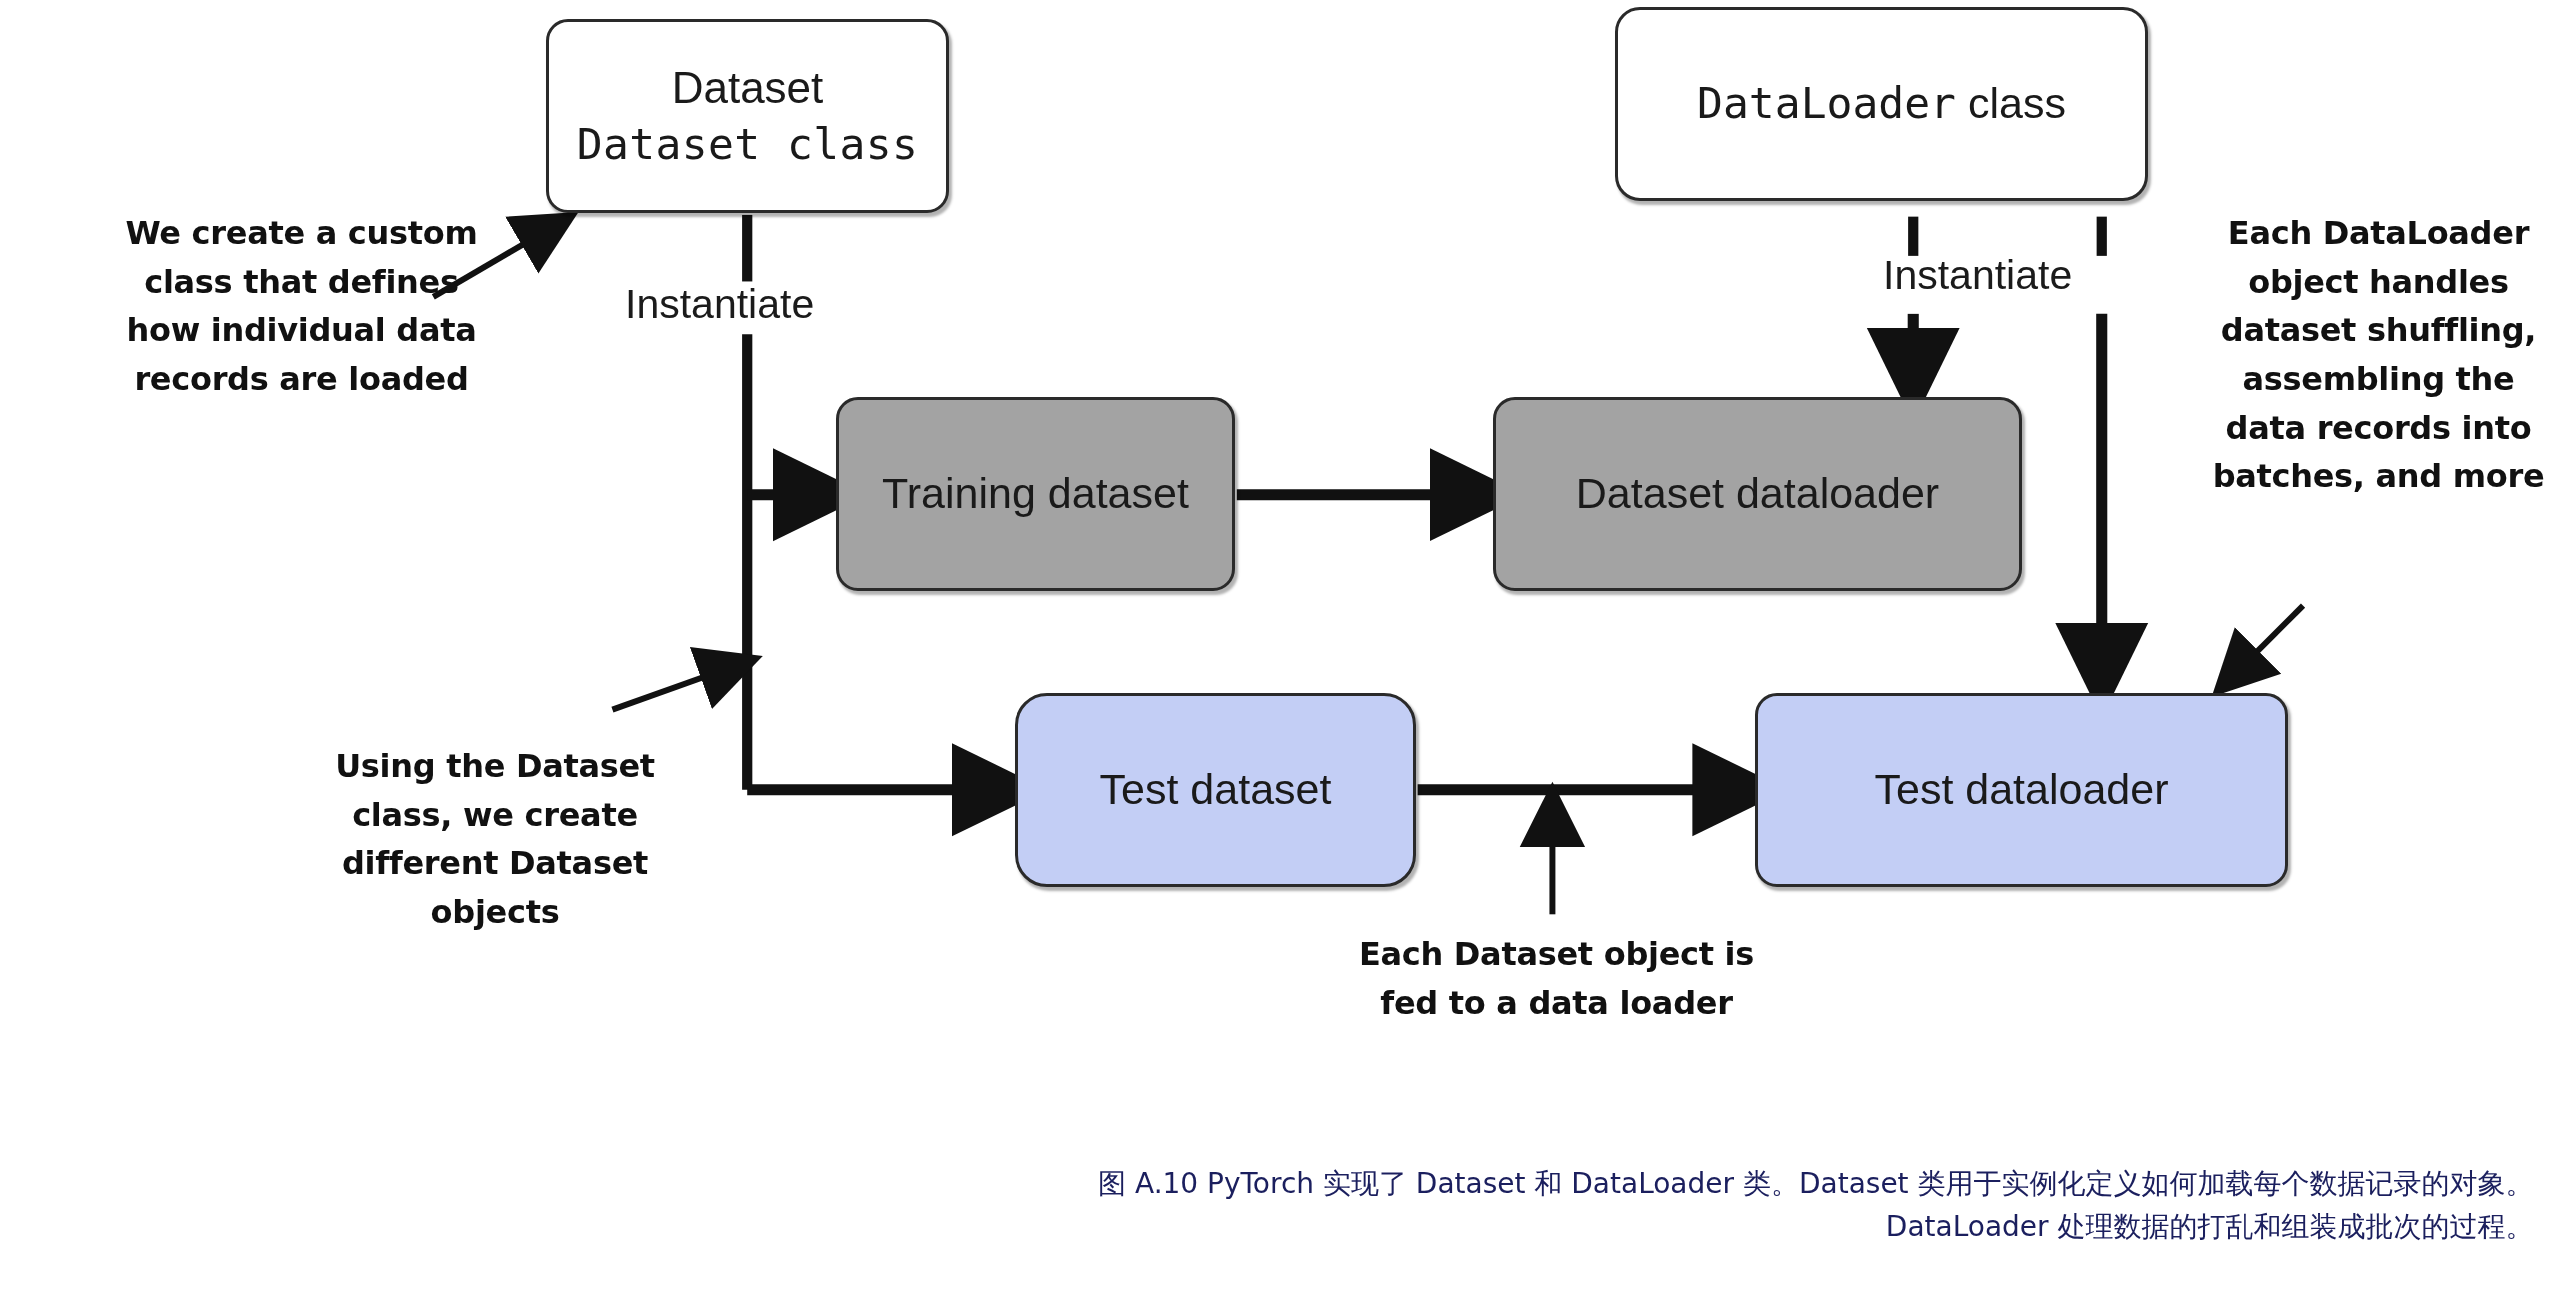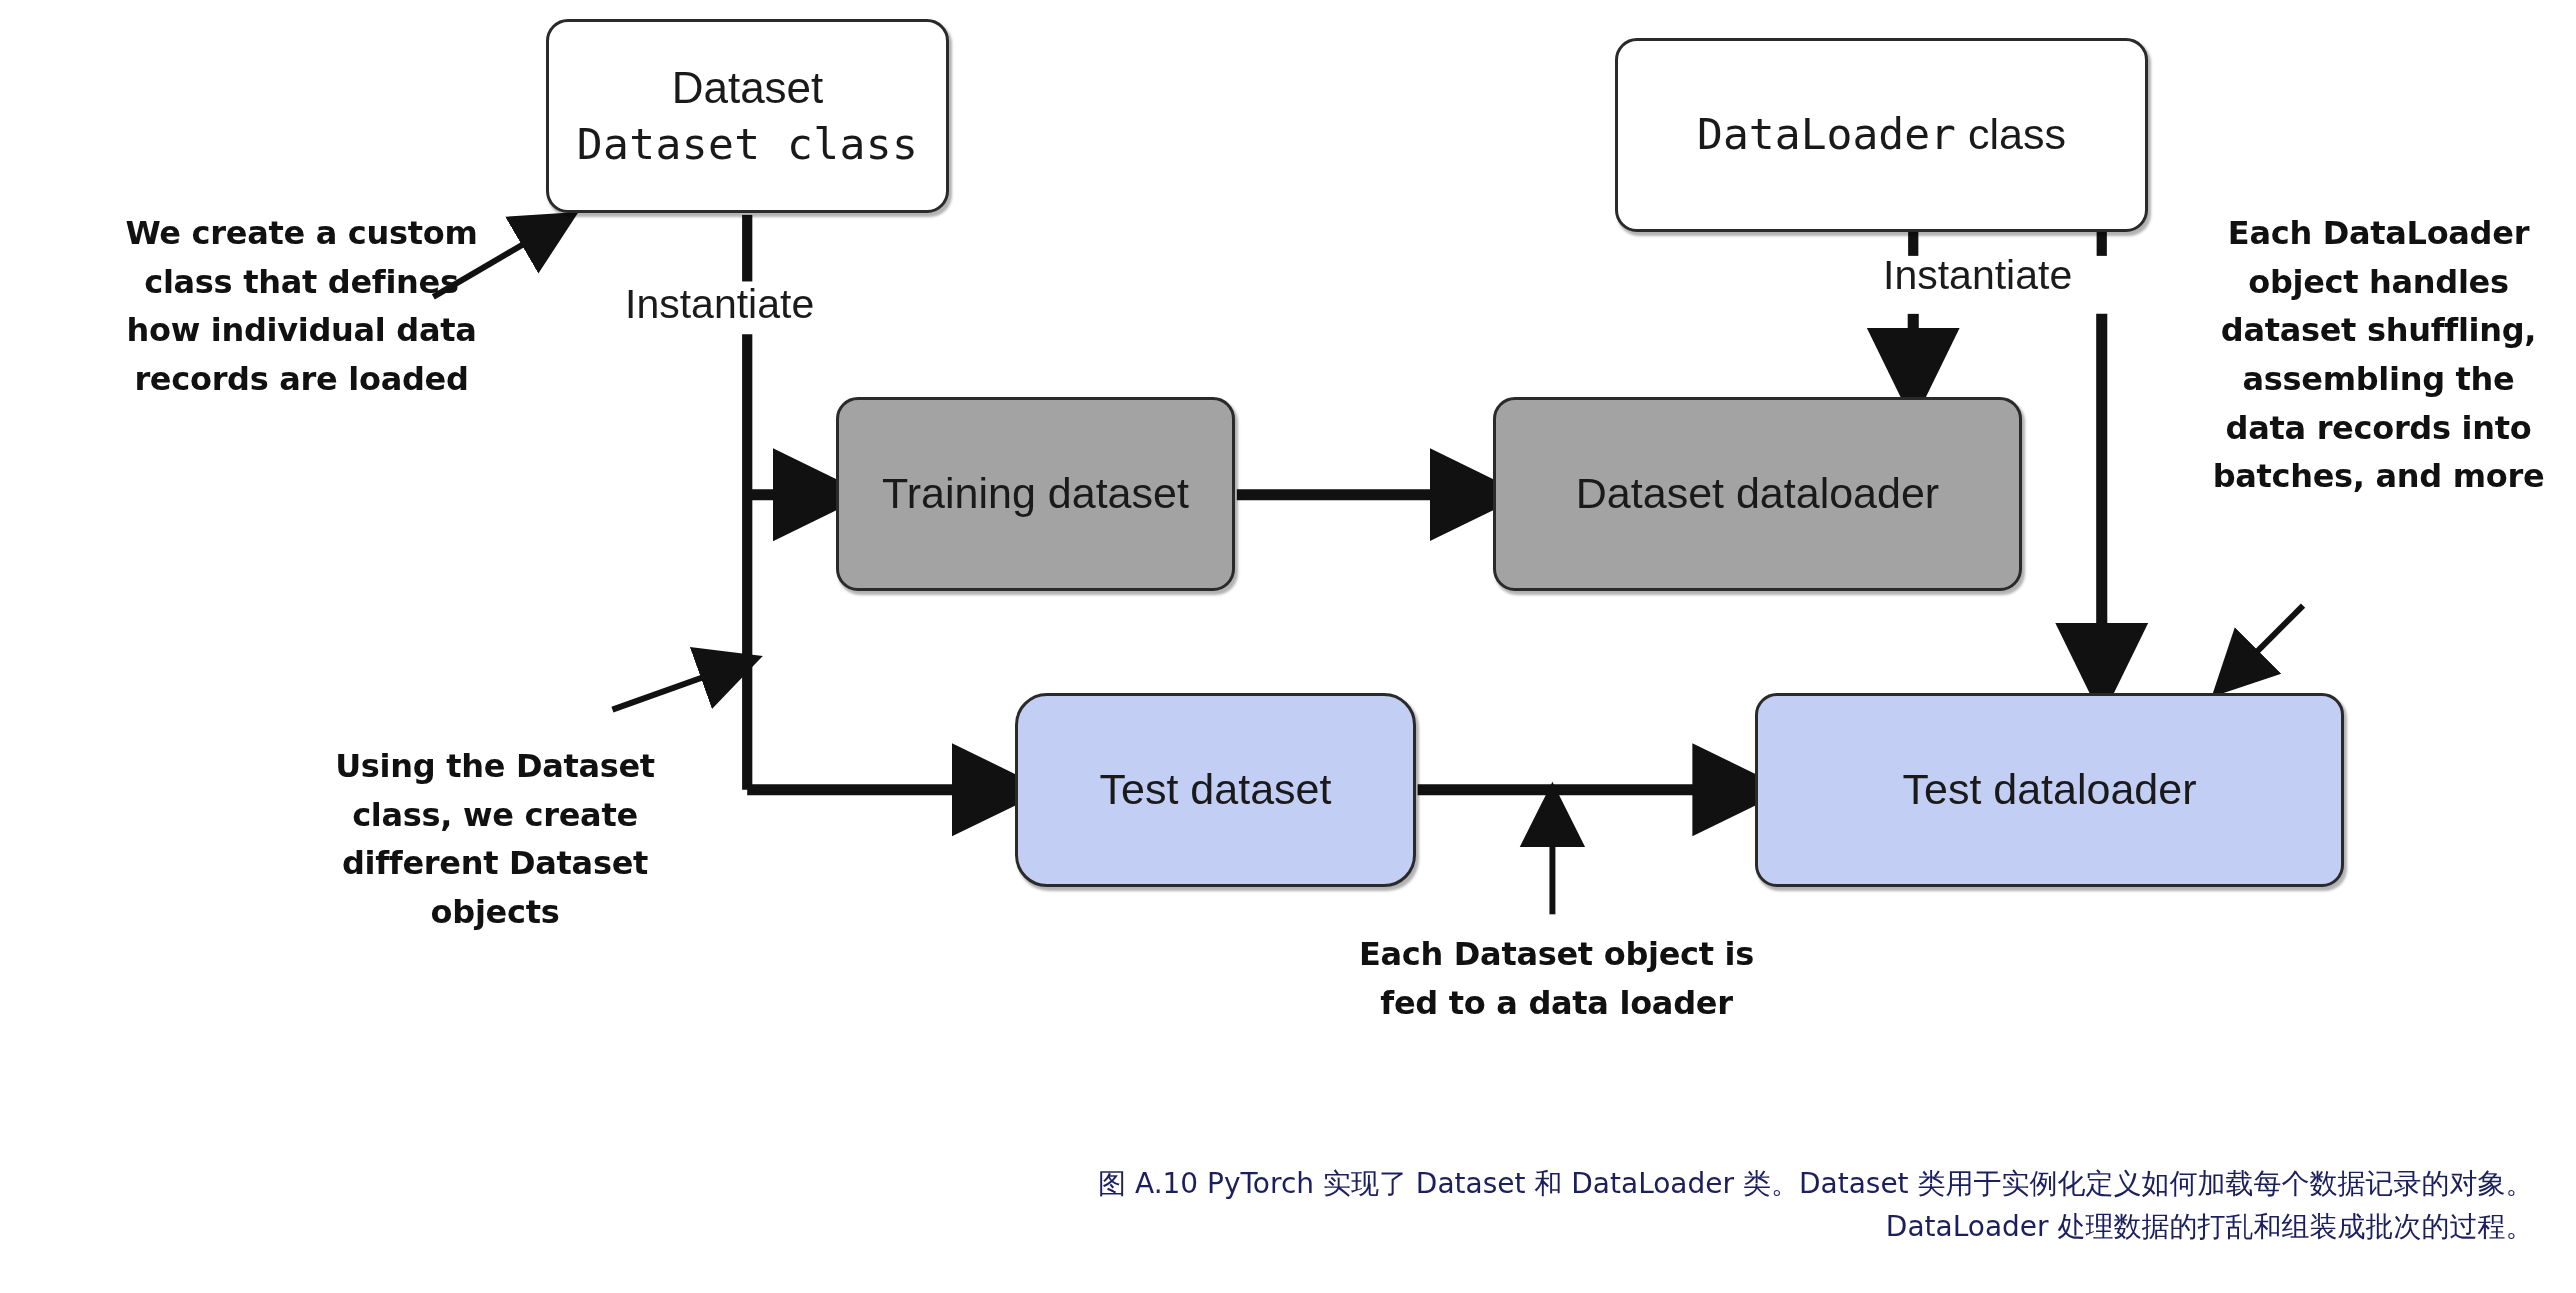--- a/index.html
+++ b/index.html
@@ -55,23 +55,24 @@
   
   #node-custom-dataset {
     left: 546px; top: 19px;
     width: 403px; height: 194px;
     font-size: 44px;
   }
   #node-custom-dataset .line1 { font-size: 44px; letter-spacing: 0px; }
   #node-custom-dataset .line2 { font-size: 43px; letter-spacing: 0.4px; }
 
   #node-dataloader-class {
-    left: 1615px; top: 38px;
+    left: 1615px; top: 7px;
     width: 533px; height: 194px;
     font-size: 43px;
+    border-radius: 25px;
   }
 
   
   #node-training-dataset {
     left: 836px; top: 397px;
     width: 399px; height: 194px;
     font-size: 43px;
   }
   #node-training-dataloader {
     left: 1493px; top: 397px;
@@ -79,21 +80,21 @@
     font-size: 43px;
   }
   #node-test-dataset {
     left: 1015px; top: 693px;
     width: 401px; height: 194px;
     font-size: 43px;
     border-radius: 32px;
   }
   #node-test-dataloader {
     left: 1755px; top: 693px;
-    width: 589px; height: 194px;
+    width: 533px; height: 194px;
     font-size: 43px;
   }
 
   
   .edge-label {
     position: absolute;
     font-family: "Liberation Sans", sans-serif;
     font-size: 41px;
     color: #1b1b1b;
     white-space: nowrap;

